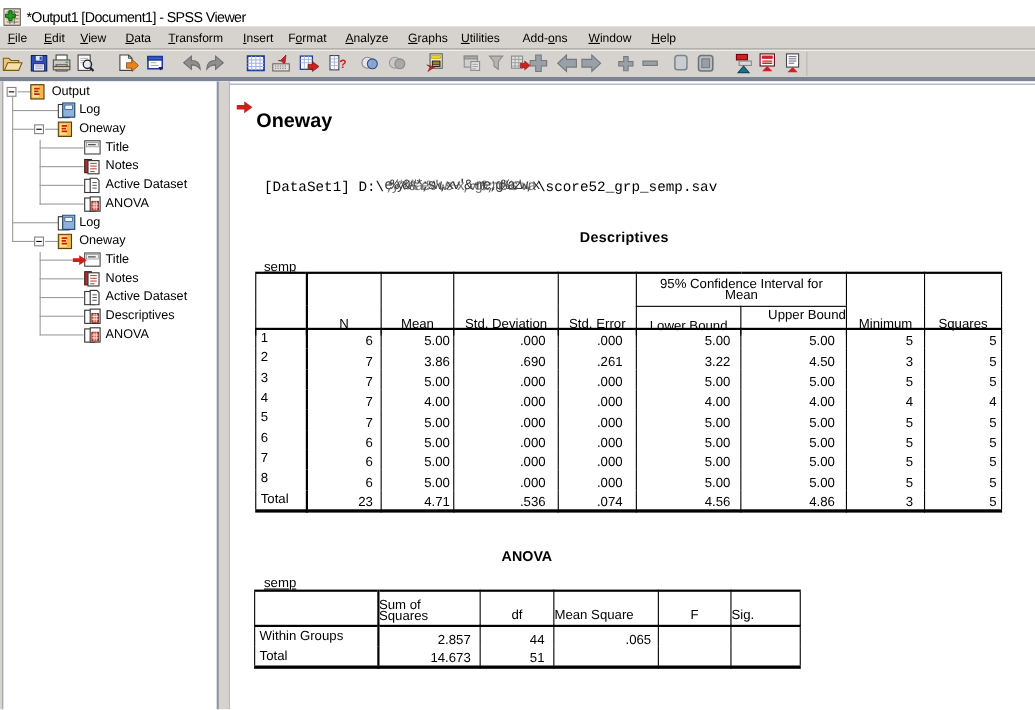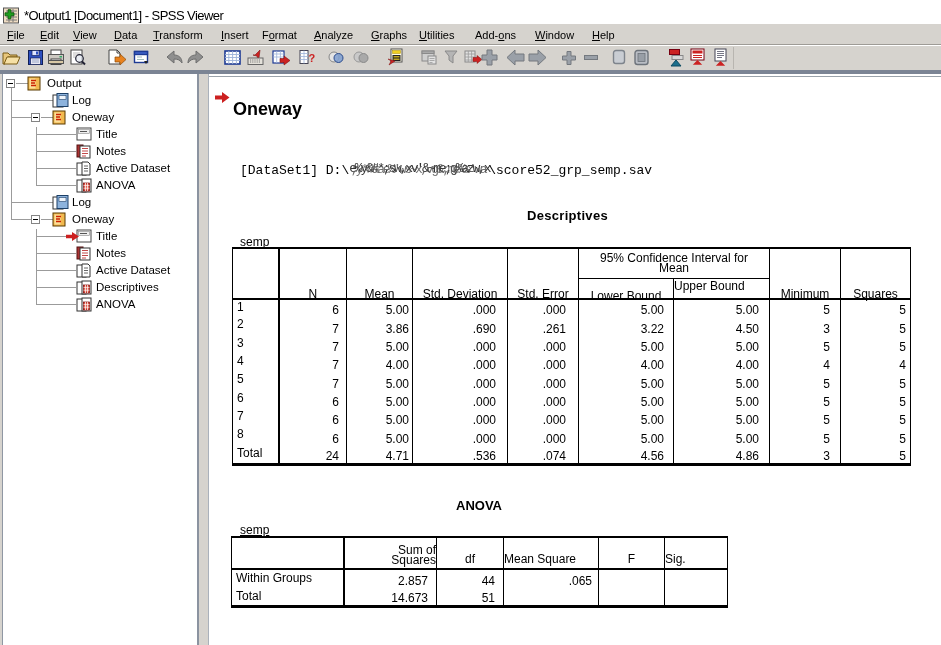--- a/index.html
+++ b/index.html
@@ -329,21 +329,21 @@
       <td rowspan="2" style="vertical-align:bottom;text-align:center;padding-bottom:4px">N</td>
       <td rowspan="2" style="vertical-align:bottom;text-align:center;padding-bottom:4px">Mean</td>
       <td rowspan="2" style="vertical-align:bottom;text-align:center;padding-bottom:4px">Std. Deviation</td>
       <td rowspan="2" style="vertical-align:bottom;text-align:center;padding-bottom:4px">Std. Error</td>
       <td colspan="2" style="text-align:center;vertical-align:bottom;border-bottom:1px solid #000;line-height:10px;padding-bottom:5px">95% Confidence Interval for<br>Mean</td>
       <td rowspan="2" style="vertical-align:bottom;text-align:center;padding-bottom:4px">Minimum</td>
       <td rowspan="2" style="vertical-align:bottom;text-align:center;padding-bottom:4px">Squares</td>
     </tr>
     <tr style="height:19px">
       <td style="text-align:center;vertical-align:bottom;padding-bottom:2px">Lower Bound</td>
-      <td style="text-align:left;vertical-align:bottom;padding-bottom:12px">Upper Bound</td>
+      <td style="text-align:right;vertical-align:bottom;padding-bottom:12px">Upper Bound</td>
     </tr>
   </tbody>
     </table>
   <table class="tbl" id="desc-data" style="left:232px;top:298px;width:679px;border-bottom:3px solid #000;border-top:2px solid #000;border-right:1px solid #000">
       <colgroup>
         <col style="width:46px">
         <col style="width:68px">
         <col style="width:66px">
         <col style="width:95px">
         <col style="width:71px">
@@ -436,21 +436,21 @@
           <td class="num" style="padding-right:3px;vertical-align:bottom;line-height:14px">5.00</td>
           <td class="num" style="padding-right:11px;vertical-align:bottom;line-height:14px">.000</td>
           <td class="num" style="padding-right:12px;vertical-align:bottom;line-height:14px">.000</td>
           <td class="num" style="padding-right:9px;vertical-align:bottom;line-height:14px">5.00</td>
           <td class="num" style="padding-right:10px;vertical-align:bottom;line-height:14px">5.00</td>
           <td class="num" style="padding-right:10px;vertical-align:bottom;line-height:14px">5</td>
           <td class="num" style="padding-right:4px;vertical-align:bottom;line-height:14px">5</td>
         </tr>
         <tr style="height:18.35px">
           <td style="border-right:2px solid #000;padding-left:4px;vertical-align:top;line-height:15px">Total</td>
-          <td class="num" style="padding-right:7px;vertical-align:bottom;line-height:14px">24</td>
+          <td class="num" style="padding-right:7px;vertical-align:bottom;line-height:14px">23</td>
           <td class="num" style="padding-right:3px;vertical-align:bottom;line-height:14px">4.71</td>
           <td class="num" style="padding-right:11px;vertical-align:bottom;line-height:14px">.536</td>
           <td class="num" style="padding-right:12px;vertical-align:bottom;line-height:14px">.074</td>
           <td class="num" style="padding-right:9px;vertical-align:bottom;line-height:14px">4.56</td>
           <td class="num" style="padding-right:10px;vertical-align:bottom;line-height:14px">4.86</td>
           <td class="num" style="padding-right:10px;vertical-align:bottom;line-height:14px">3</td>
           <td class="num" style="padding-right:4px;vertical-align:bottom;line-height:14px">5</td>
         </tr>
       </tbody>
     </table>
@@ -463,21 +463,21 @@
         <col style="width:112px">
         <col style="width:93px">
         <col style="width:67px">
         <col style="width:95px">
         <col style="width:66px">
         <col style="width:63px">
       </colgroup>
     <tbody>
         <tr style="height:32px">
       <td style="border-right:2px solid #000"></td>
-      <td style="text-align:right;vertical-align:bottom;line-height:10px;padding-bottom:4px">Sum of<br>Squares</td>
+      <td style="text-align:left;vertical-align:bottom;line-height:10px;padding-bottom:4px">Sum of<br>Squares</td>
       <td style="text-align:center;vertical-align:bottom;padding-bottom:3px">df</td>
       <td style="text-align:left;vertical-align:bottom;padding-bottom:3px">Mean Square</td>
       <td style="text-align:center;vertical-align:bottom;padding-bottom:3px">F</td>
       <td style="vertical-align:bottom;padding-bottom:3px">Sig.</td>
     </tr>
   </tbody>
     </table>
   <table class="tbl" id="anova-data" style="left:231px;top:568px;width:496px;border-top:2px solid #000;border-bottom:3px solid #000;border-right:1px solid #000">
       <colgroup>
         <col style="width:112px">

